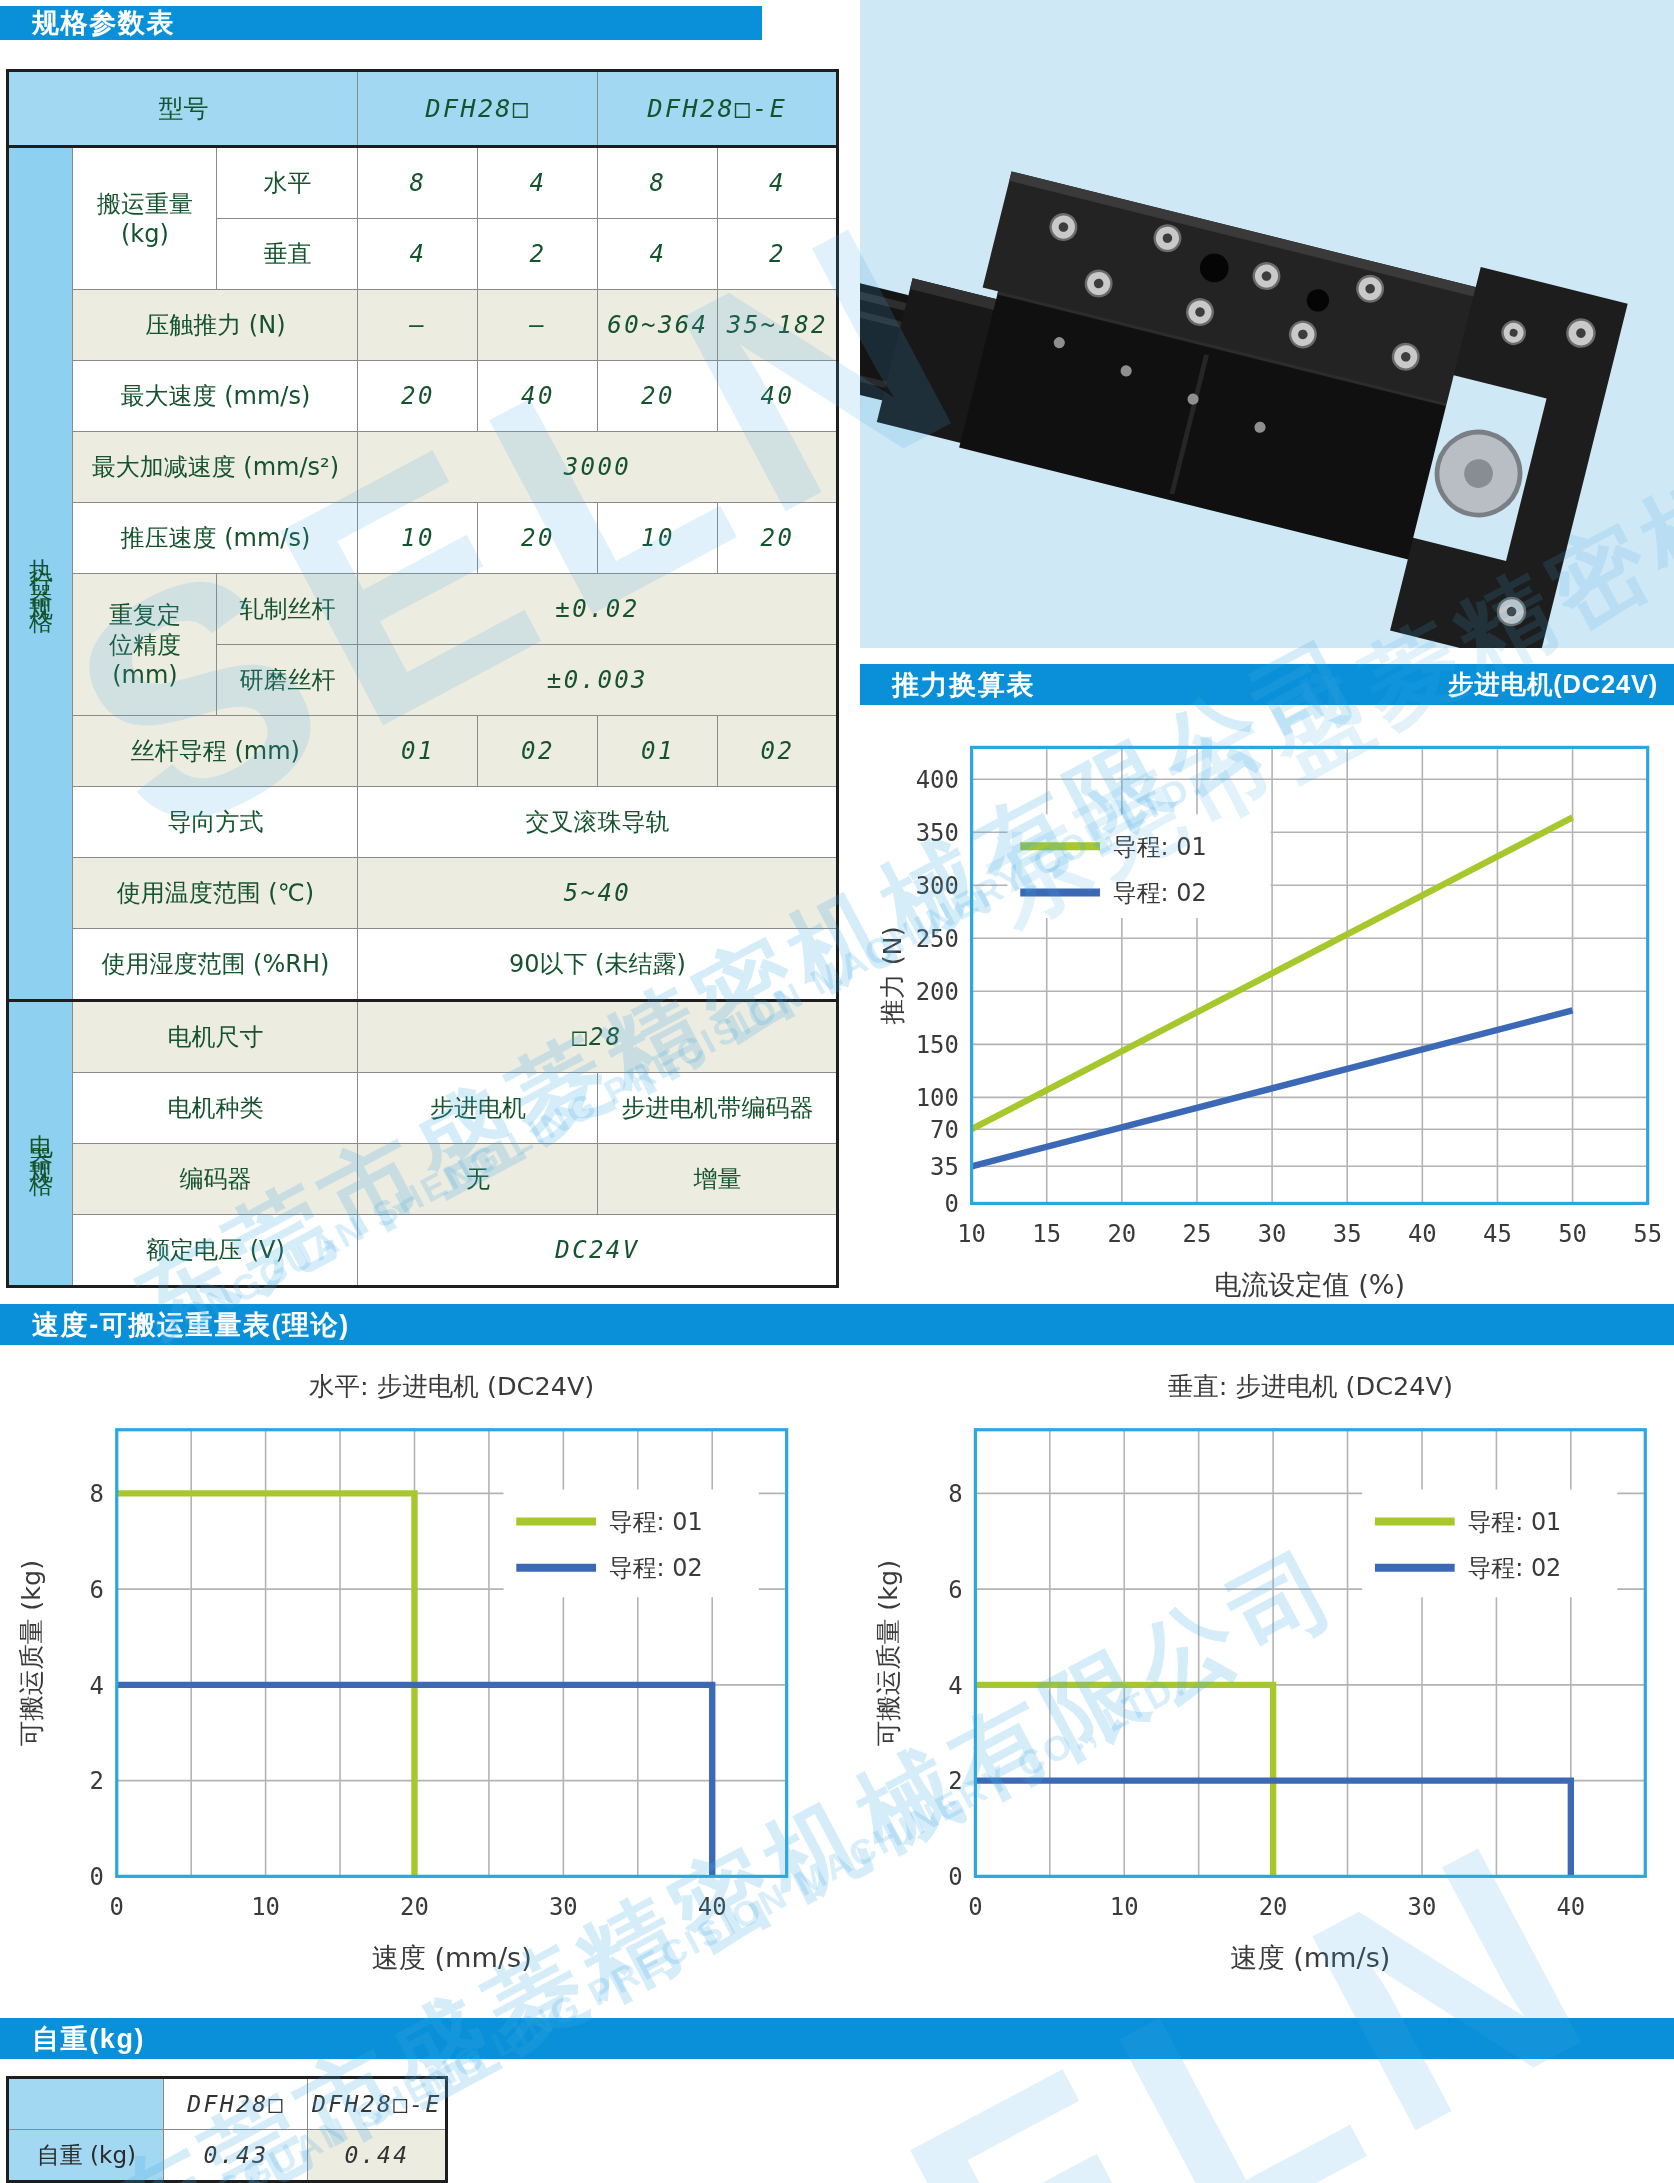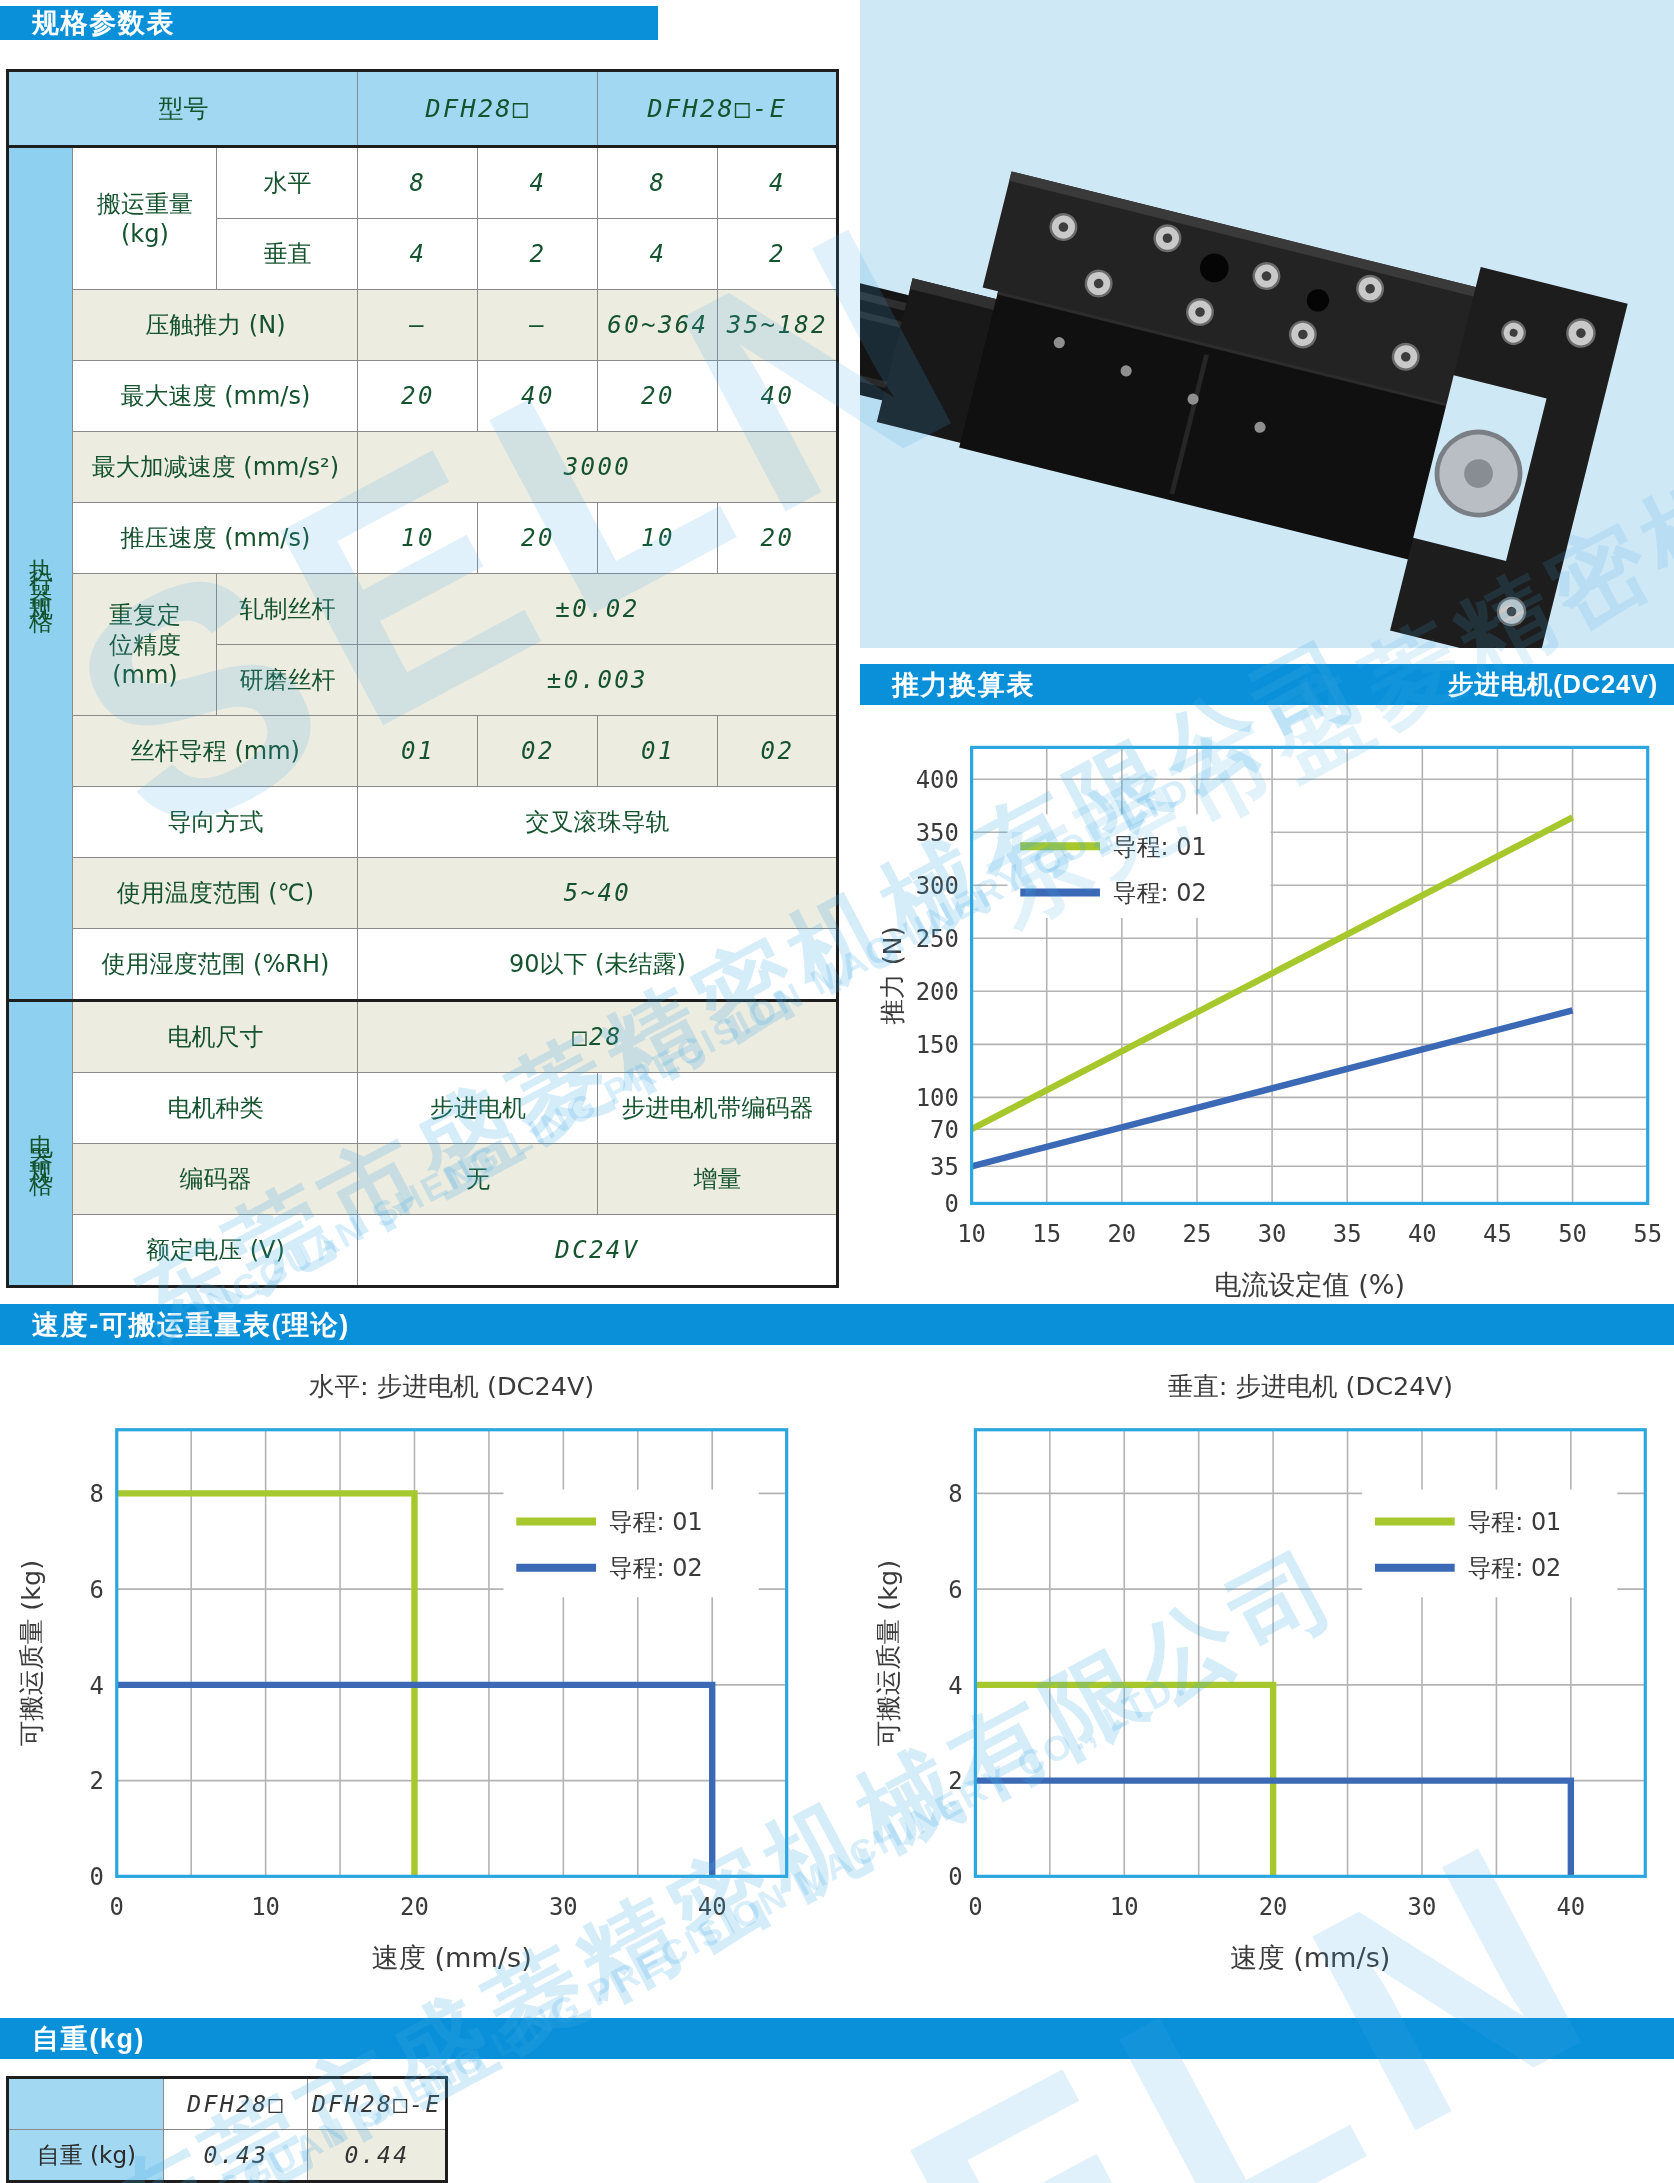--- a/index.html
+++ b/index.html
@@ -39,21 +39,21 @@
       font-weight:bold;white-space:nowrap;transform:rotate(-28deg);}
   .wm-brand{color:rgba(62,170,228,0.16);font-size:319px;letter-spacing:24px;}
   .wm-cn{color:rgba(62,170,228,0.22);font-size:96px;letter-spacing:9.6px;}
   .wm-en{color:rgba(62,170,228,0.20);font-size:35px;letter-spacing:3.2px;}
 </style>
 </head>
 <body>
 
 <div id="page">
 
-  <div class="bar" style="left:0;top:6.4px;width:658px;height:34px;">
+  <div class="bar" style="left:0;top:6.4px;width:762px;height:34px;">
     <span class="lt">规格参数表</span>
   </div>
 
   <div id="spec-wrap">
     <table class="spec">
       <colgroup>
           <col style="width:65px">
           <col style="width:144px">
           <col style="width:141px">
         <col style="width:120px">

